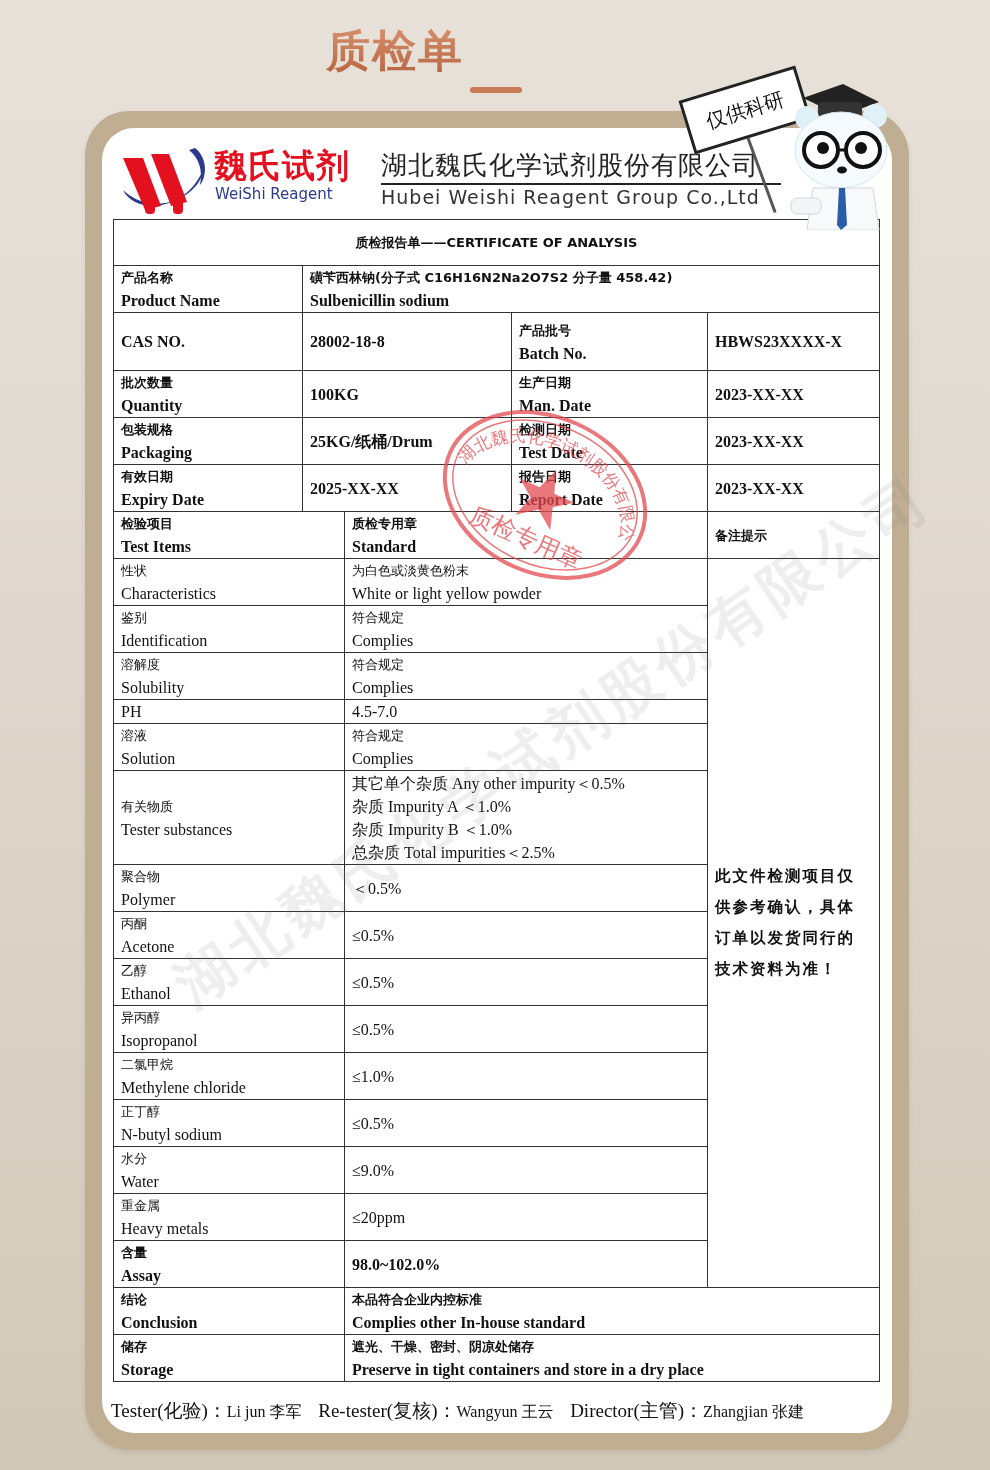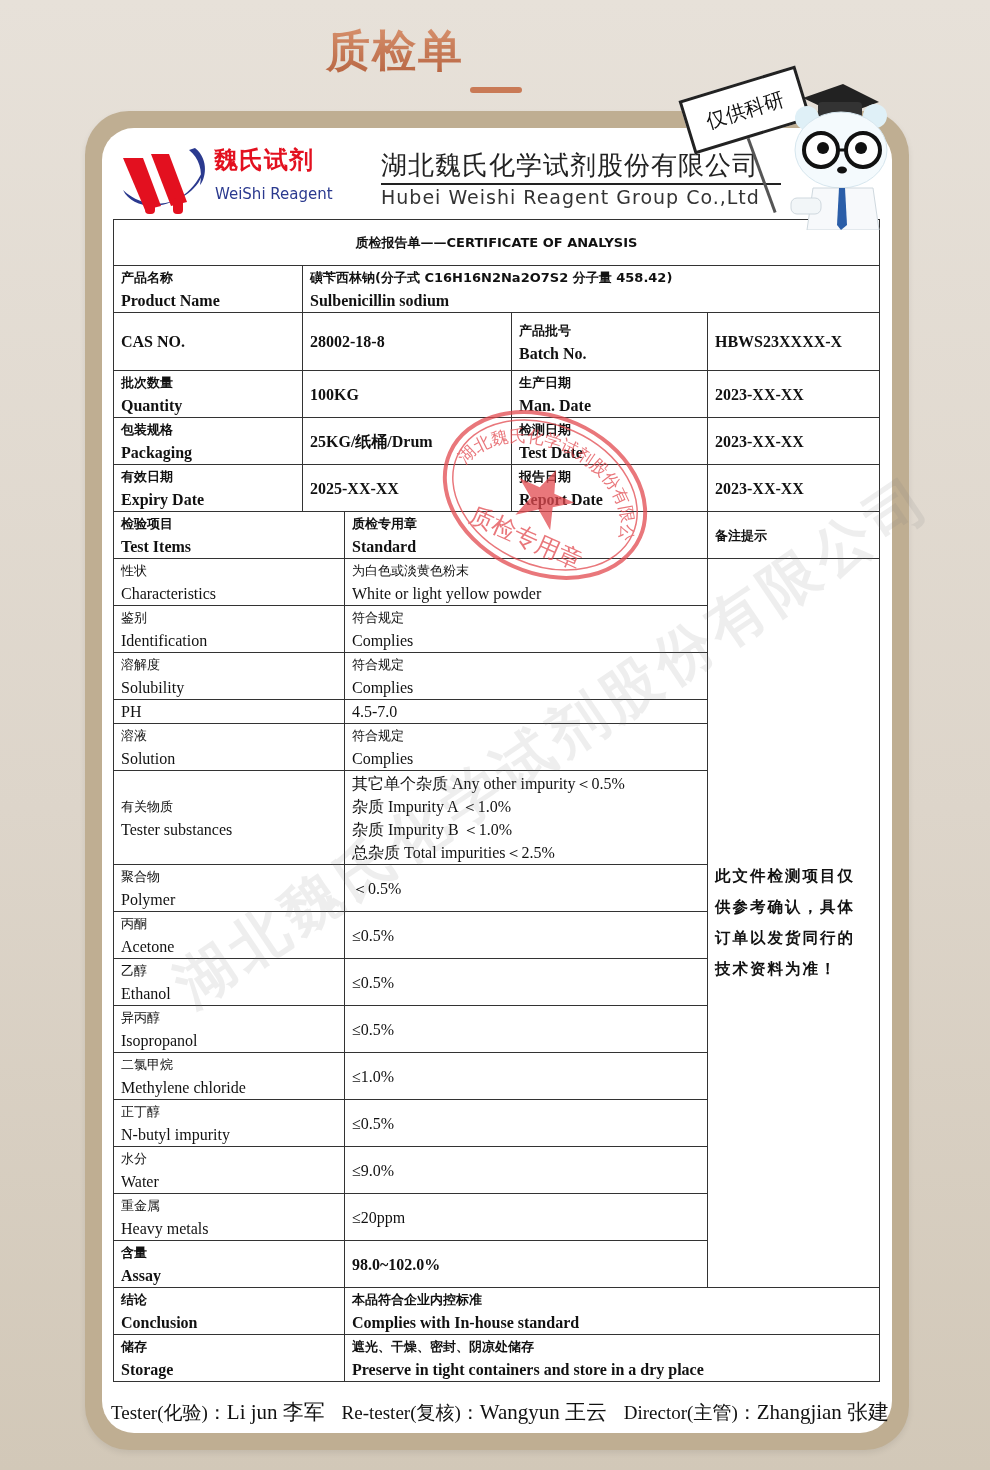--- a/index.html
+++ b/index.html
@@ -27,21 +27,21 @@
     box-shadow: 0 3px 6px rgba(0,0,0,0.08);
   }
   .paper {
     position: absolute; left: 102px; top: 128px; width: 790px; height: 1305px;
     background: #ffffff; border-radius: 32px;
   }
   
   .logo-mark { position: absolute; left: 115px; top: 140px; width: 95px; height: 76px; }
   .brand-cn {
     position: absolute; left: 214px; top: 144px; font-family: "DejaVu Sans", sans-serif;
-    font-size: 24px; font-weight: bold; color: #e3101f; letter-spacing: 1px; text-align: center;
+    font-size: 33px; font-weight: bold; color: #e3101f; letter-spacing: 1px; text-align: center;
   }
   .brand-en {
     position: absolute; left: 215px; top: 185px; font-family: "DejaVu Sans", sans-serif;
     font-size: 15px; color: #2b3a8f;
   }
   .company-cn {
     position: absolute; left: 381px; top: 148px; font-family: "DejaVu Sans", sans-serif;
     font-size: 26px; color: #222; letter-spacing: 1px; white-space: nowrap;
   }
   .company-rule { position: absolute; left: 381px; top: 183px; width: 400px; height: 2px; background: #222; }
@@ -76,21 +76,21 @@
   }
   .watermark {
     position: absolute; left: 160px; top: 960px; transform: rotate(-34deg);
     transform-origin: left top; font-family: "DejaVu Sans", sans-serif; font-size: 58px;
     font-weight: bold; color: rgba(120,120,120,0.13); white-space: nowrap; letter-spacing: 6px;
     pointer-events: none; z-index: 2;
   }
   .signoff {
     position: absolute; left: 111px; top: 1398px; font-size: 19px; white-space: nowrap; color: #111;
   }
-  .signoff .sm { font-size: 21px; margin-top: 31px; }
+  .signoff .sm { font-size: 16px; margin-top: 31px; }
   .signoff .gap { display: inline-block; width: 12px; }
 </style>
 </head>
 <body>
 
 <div class="page-title">质检单</div>
 <div class="title-divider"></div>
 
 <div class="outer-frame"></div>
 <div class="paper"></div>
@@ -307,21 +307,21 @@
   <tr style="height:47px">
     <td colspan="2">
           <span class="line cn">二氯甲烷</span>
           <span class="line">Methylene chloride</span>
         </td>
     <td colspan="3">≤1.0%</td>
   </tr>
   <tr style="height:47px">
     <td colspan="2">
           <span class="line cn">正丁醇</span>
-          <span class="line">N-butyl impurity</span>
+          <span class="line">N-butyl sodium</span>
         </td>
     <td colspan="3">≤0.5%</td>
   </tr>
   <tr style="height:47px">
     <td colspan="2">
           <span class="line cn">水分</span>
           <span class="line">Water</span>
         </td>
     <td colspan="3">≤9.0%</td>
   </tr>
@@ -339,21 +339,21 @@
         </td>
     <td colspan="3" class="b">98.0~102.0%</td>
   </tr>
   <tr style="height:47px">
     <td colspan="2" class="b">
           <span class="line cn">结论</span>
           <span class="line">Conclusion</span>
         </td>
     <td colspan="5" class="b">
           <span class="line cn">本品符合企业内控标准</span>
-          <span class="line">Complies with In-house standard</span>
+          <span class="line">Complies other In-house standard</span>
         </td>
   </tr>
   <tr style="height:47px">
     <td colspan="2" class="b">
           <span class="line cn">储存</span>
           <span class="line">Storage</span>
         </td>
     <td colspan="5" class="b">
           <span class="line cn">遮光、干燥、密封、阴凉处储存</span>
           <span class="line">Preserve in tight containers and store in a dry place</span>

